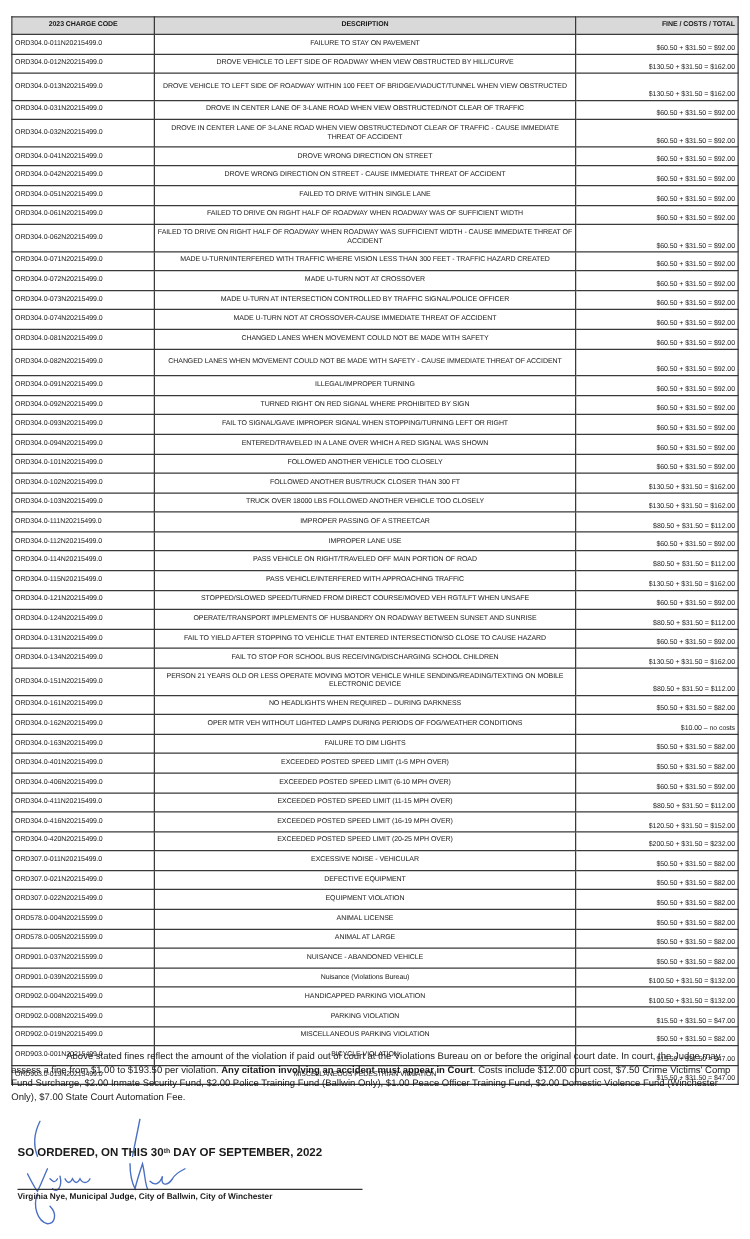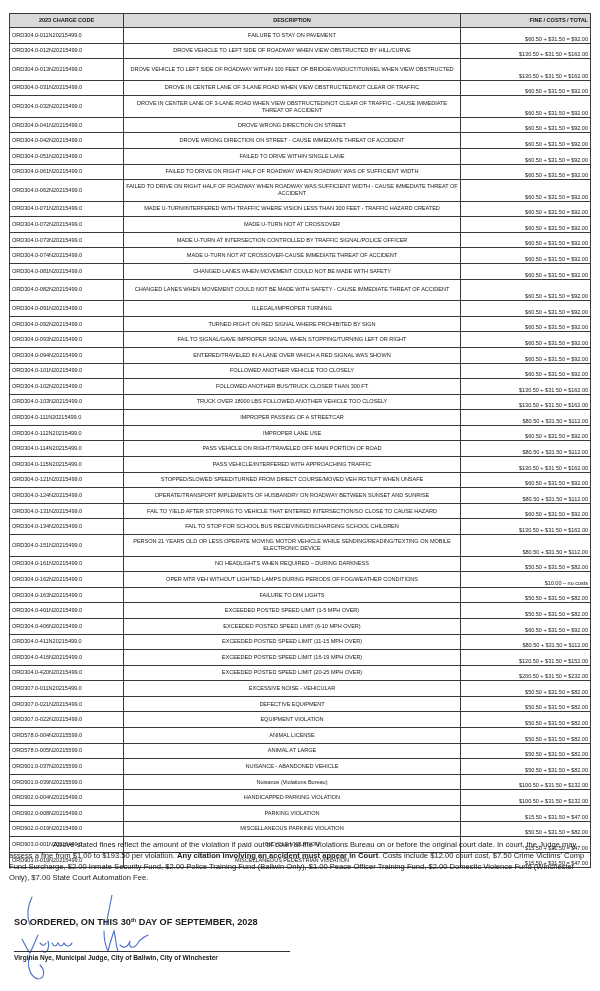--- a/index.html
+++ b/index.html
@@ -305,21 +305,21 @@
           <td class="code">ORD903.0-019N20215499.0</td>
           <td class="desc">MISCELLANEOUS PEDESTRIAN VIOLATION</td>
           <td class="fine">$15.50 + $31.50 = $47.00</td>
         </tr>
       </tbody>
   </table>
 </div>
 
 <p class="notes"><span>Above stated fines reflect the amount of the violation if paid out of court at the Violations Bureau on or before the original court date. In court, the Judge may assess a fine from $1.00 to $193.50 per violation. </span><b>Any citation involving an accident must appear in Court</b><span>. Costs include $12.00 court cost, $7.50 Crime Victims' Comp Fund Surcharge, $2.00 Inmate Security Fund, $2.00 Police Training Fund (Ballwin Only), $1.00 Peace Officer Training Fund, $2.00 Domestic Violence Fund (Winchester Only), $7.00 State Court Automation Fee.</span></p>
 
-<div class="order"><span>SO ORDERED, ON THIS 30</span><sup>th</sup><span> DAY OF SEPTEMBER, 2028</span></div>
+<div class="order"><span>SO ORDERED, ON THIS 30</span><sup>th</sup><span> DAY OF SEPTEMBER, 2022</span></div>
 
 <svg class="signature" viewBox="0 0 140 96">
   <g fill="none" stroke="#4a6fc4" stroke-width="1.1" stroke-linecap="round">
     <path d="M12 2 C 8 10, 6 20, 10 30"></path>
     <path d="M2 44 C 6 52, 8 56, 10 58 C 14 50, 16 44, 18 40"></path>
     <path d="M20 48 C 22 50, 24 52, 26 48 M28 46 C 30 54, 26 60, 22 56"></path>
     <path d="M32 48 C 34 52, 36 52, 38 48 C 40 52, 42 52, 44 48 C 46 52, 50 52, 52 48"></path>
     <path d="M10 60 C 6 70, 10 82, 18 84 C 24 84, 26 76, 20 70"></path>
     <path d="M84 36 C 84 44, 86 52, 88 56 C 90 48, 92 42, 94 36 C 96 44, 96 52, 98 56"></path>
     <path d="M100 50 C 104 54, 108 52, 110 46 C 108 54, 114 54, 118 48 C 120 44, 124 42, 128 40"></path>

